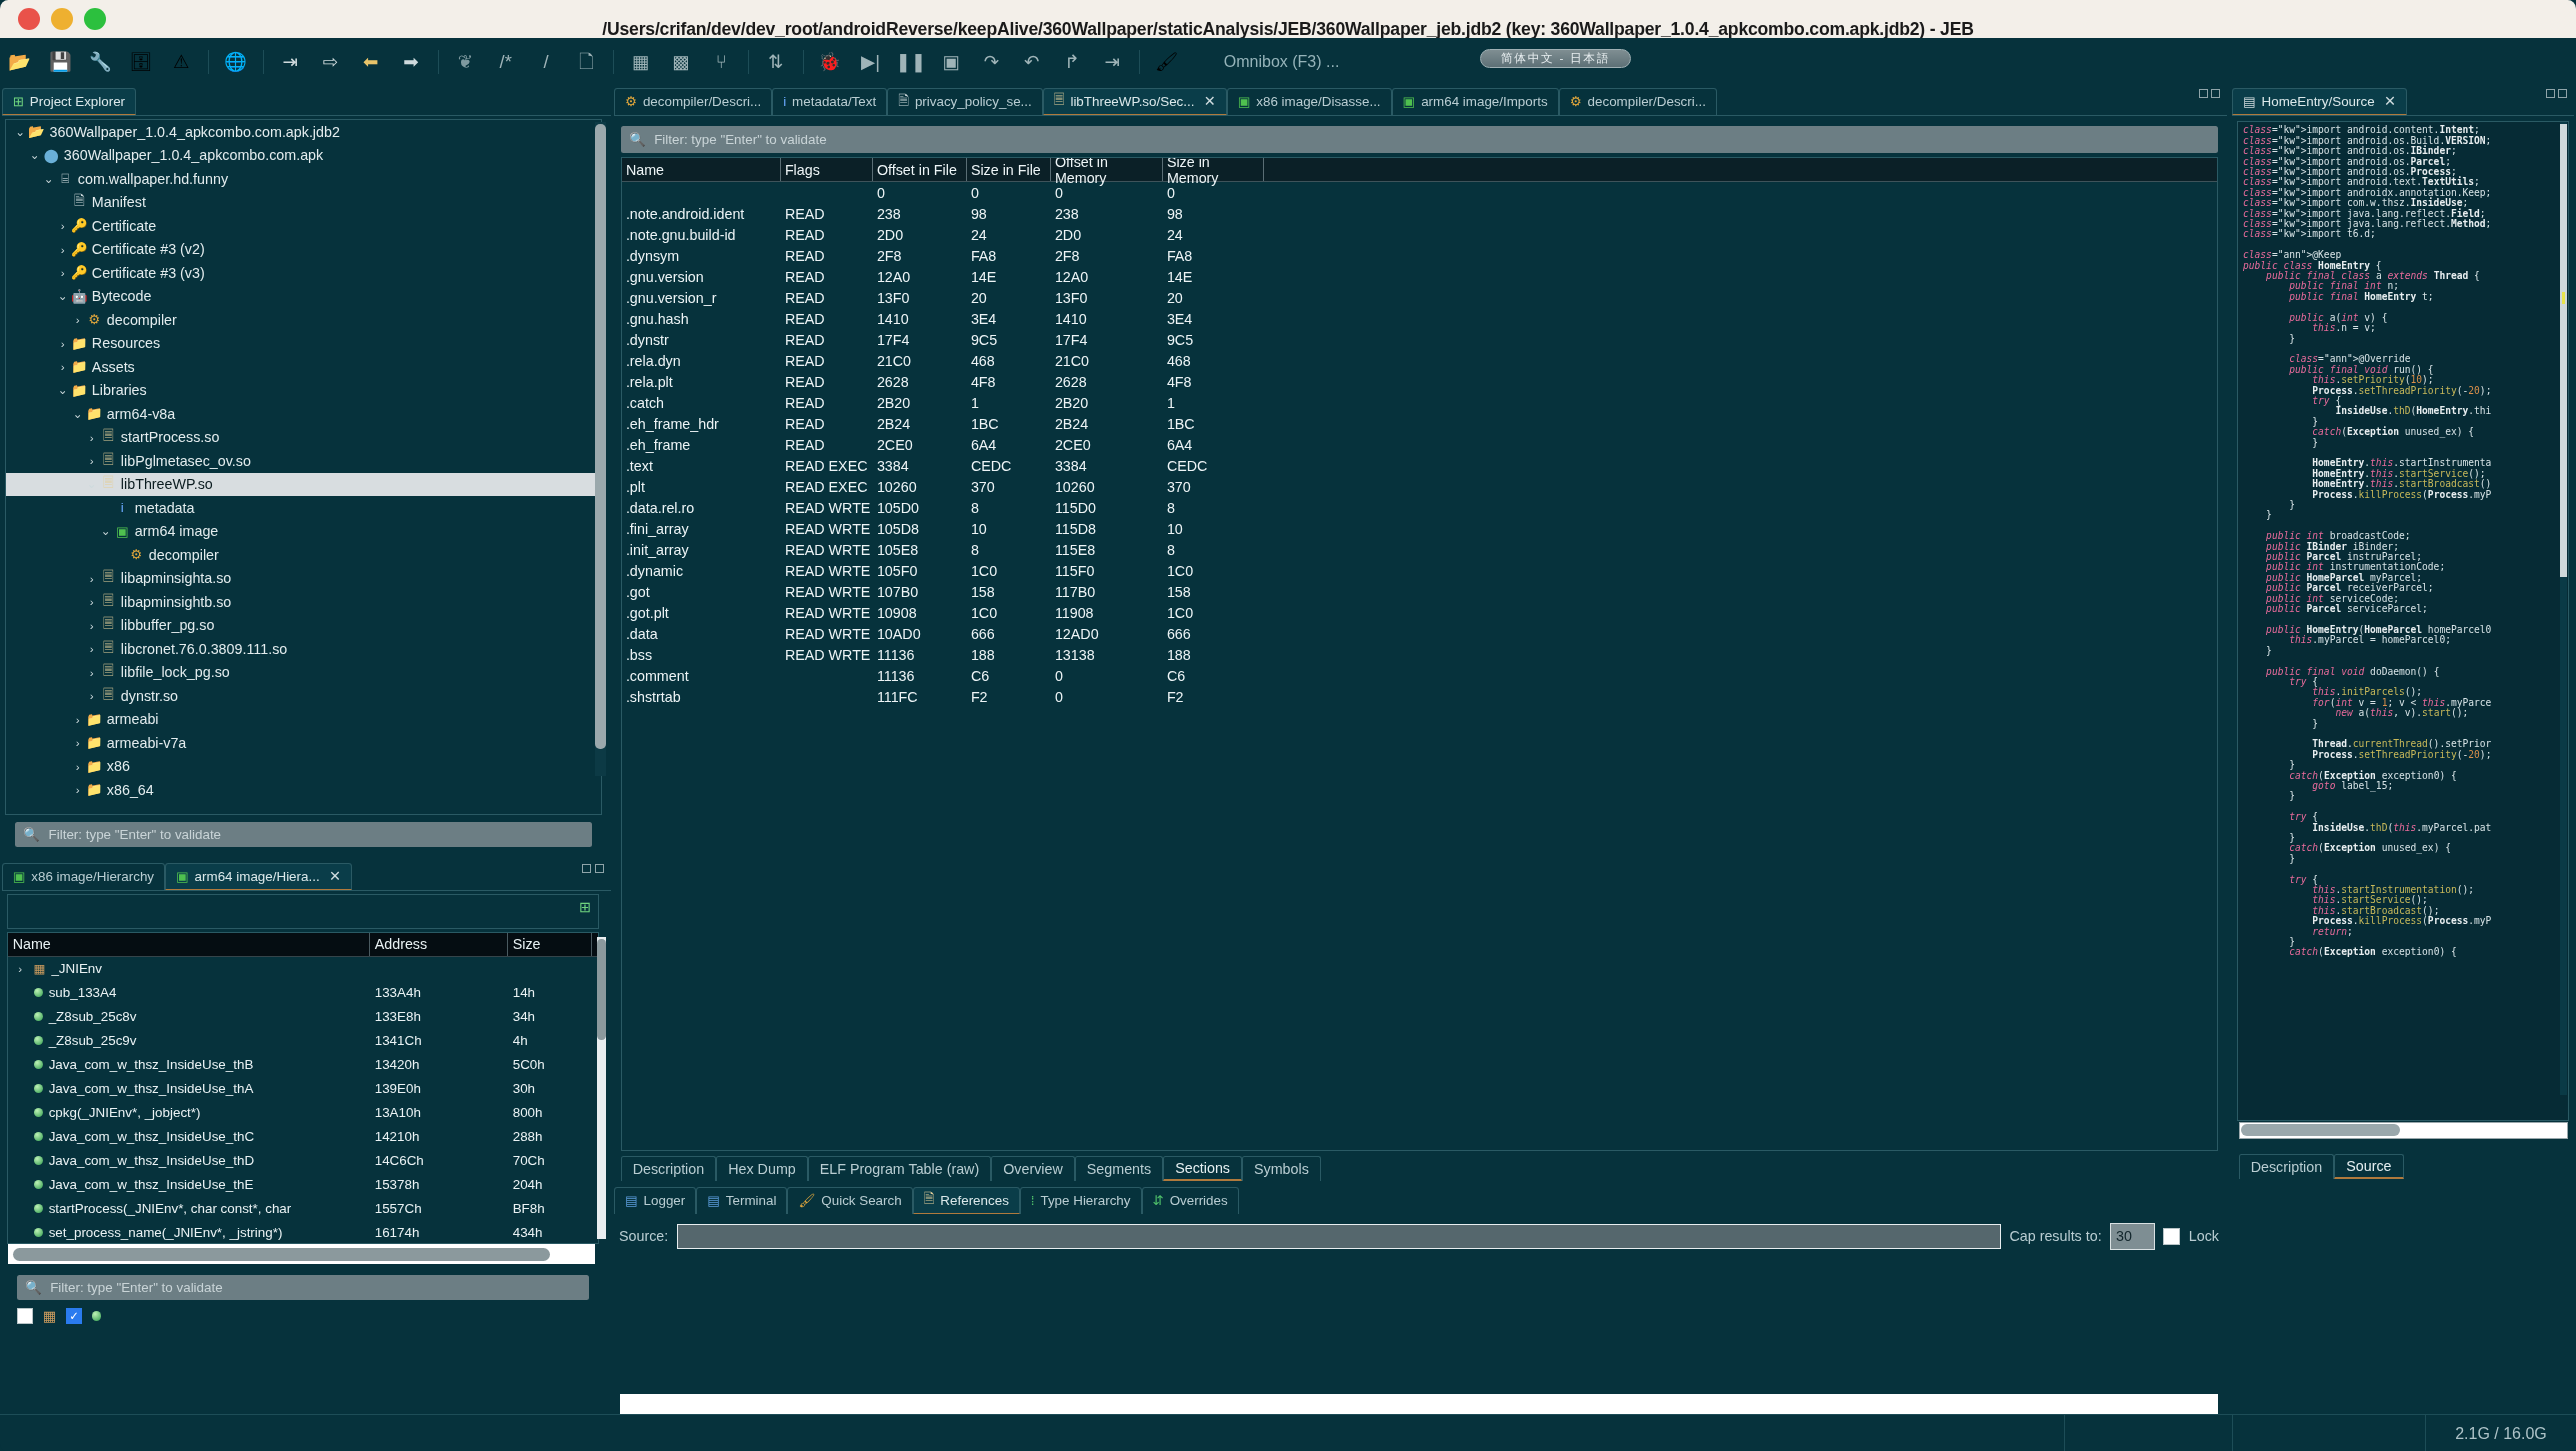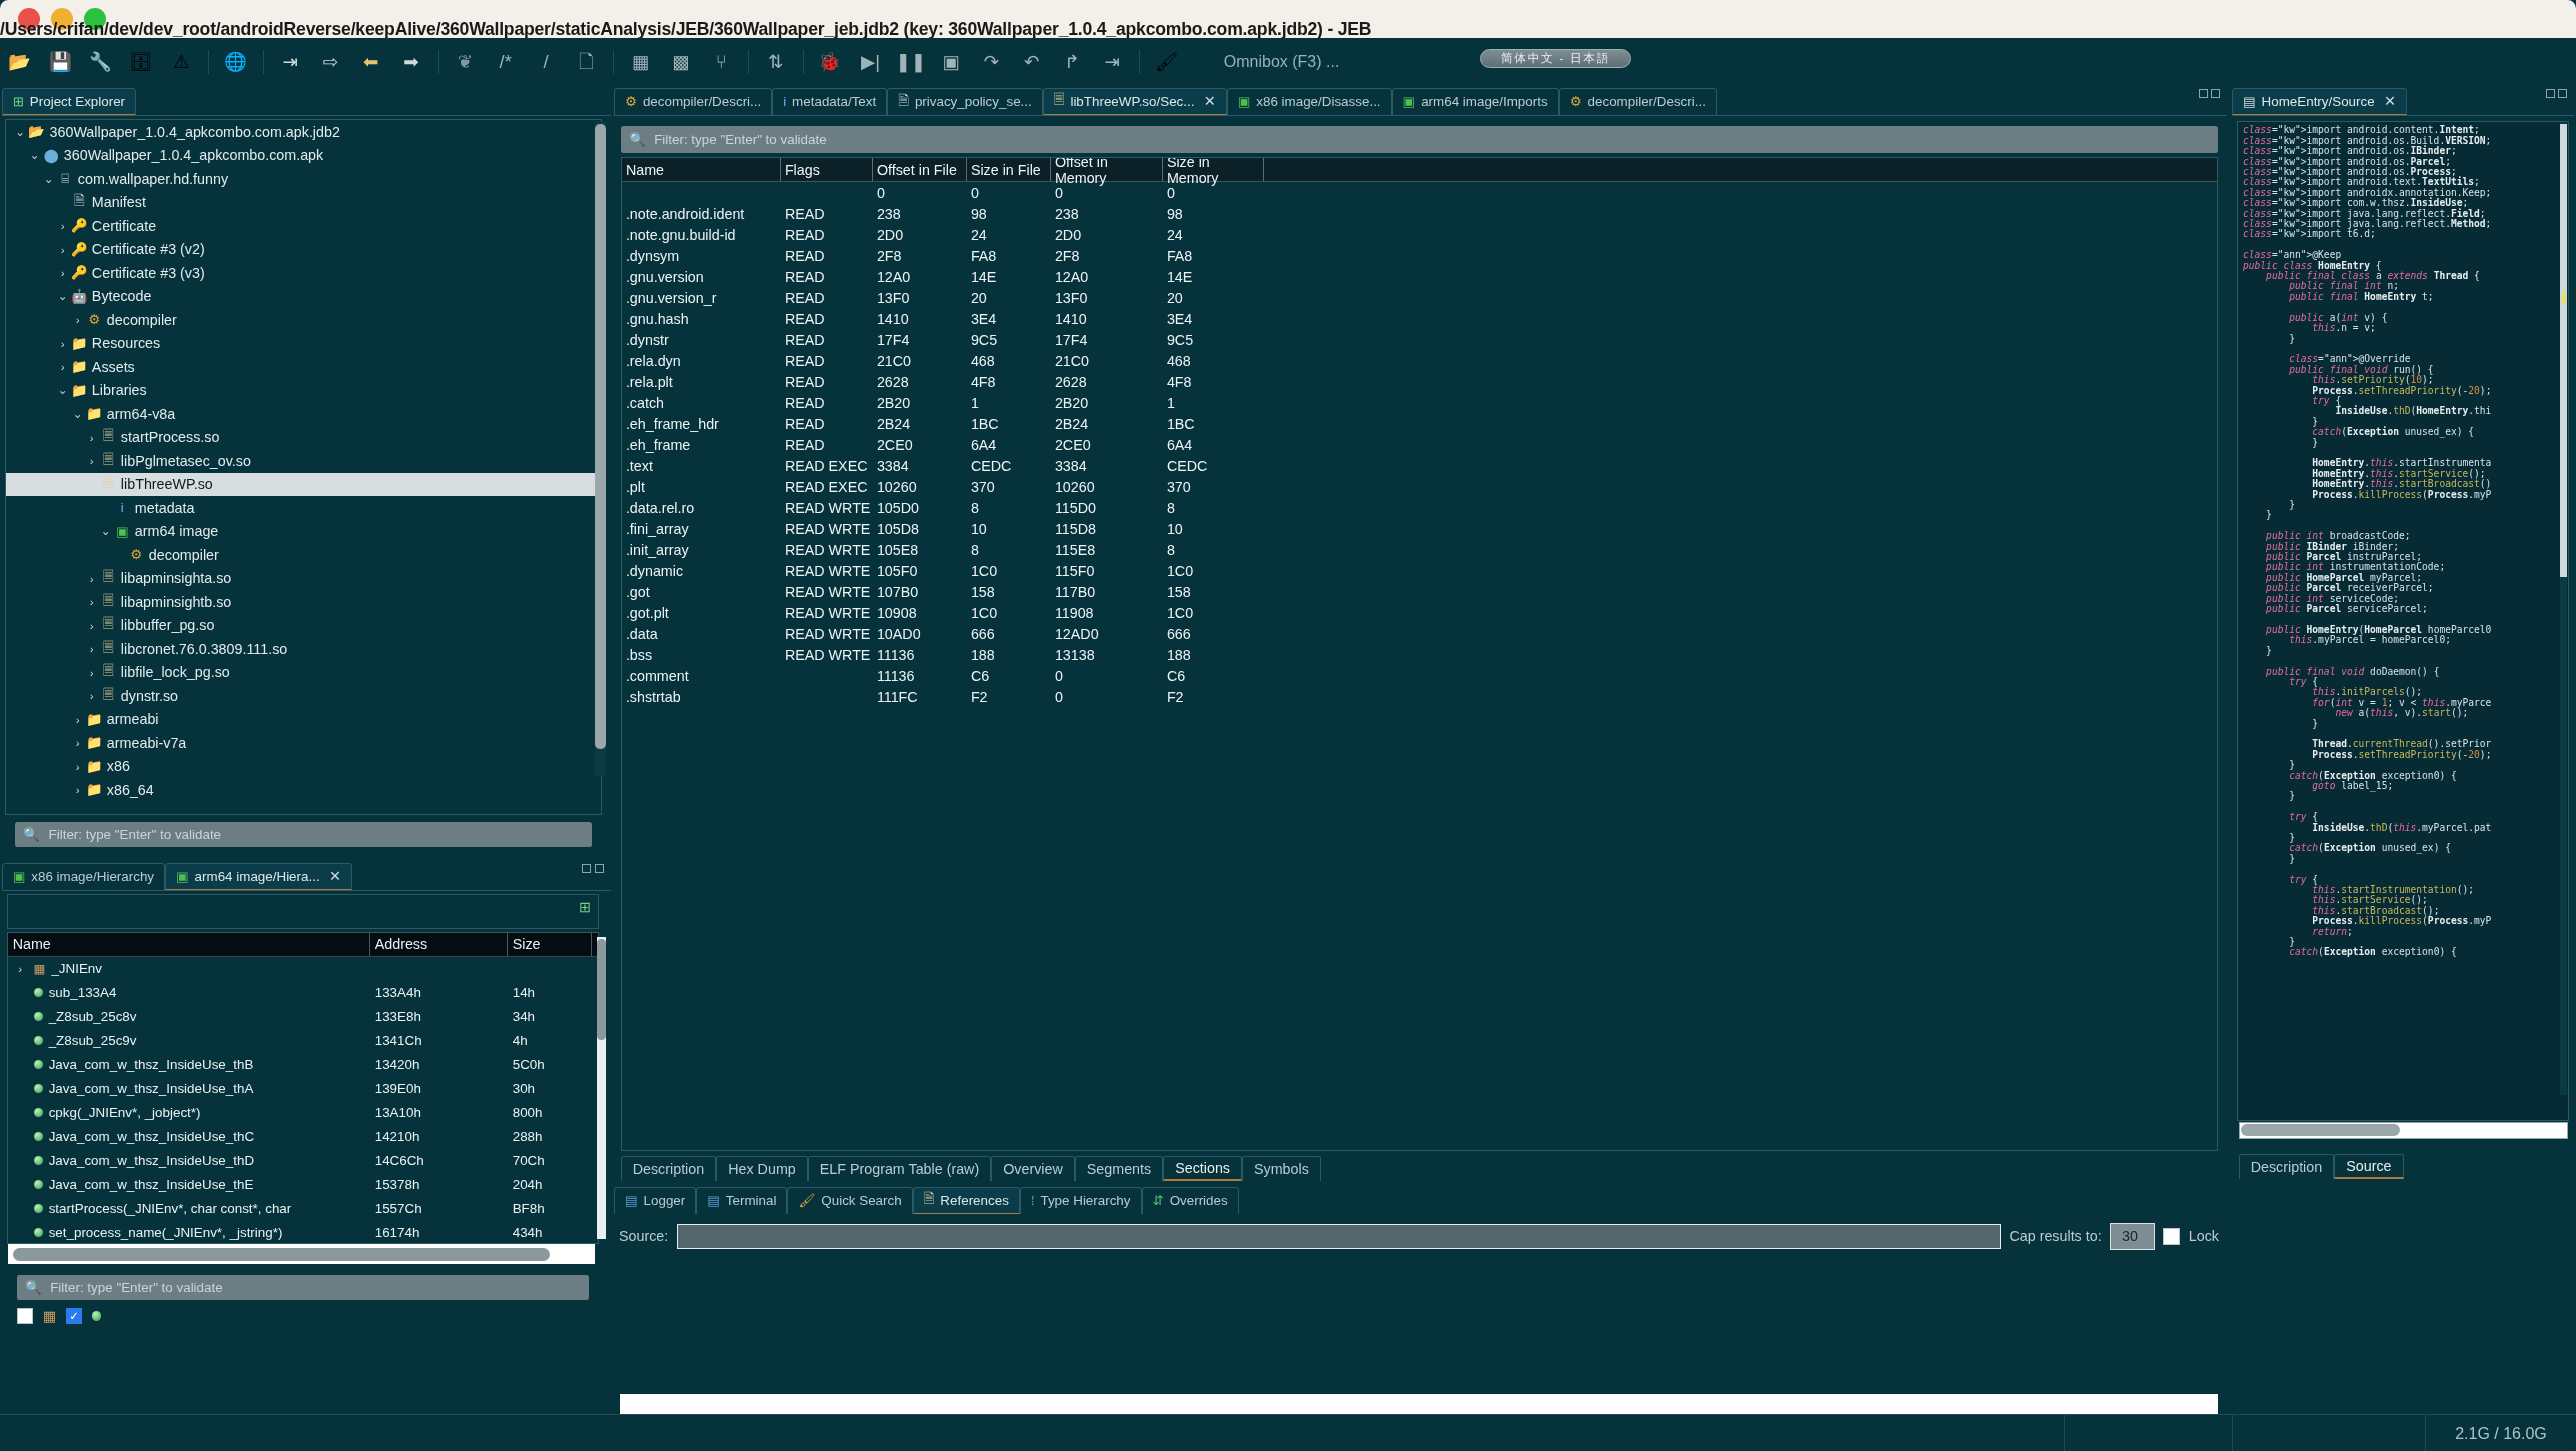--- a/index.html
+++ b/index.html
@@ -18,21 +18,21 @@
     background: #f3efe9;
     display: flex; align-items: center;
     border-radius: 8.4px 8.4px 0 0;
   }
   #traffic { display: flex; gap: 11px; margin-left: 18.4px; }
   .tl { width: 22px; height: 22px; border-radius: 50%; }
   .tl.red { background: #e9524a; }
   .tl.yellow { background: #eeb030; }
   .tl.green { background: #2cc03e; }
   #window-title {
-    position: absolute; left: 0; right: 0; 
+    position: absolute; left: 0; right: 0; text-align: center;
     font-size: 17.6px; color: #1a1a1a; font-weight: 700;
     letter-spacing: -0.2px;
     margin-top: 20px;
   }
 
   
   #toolbar {
     position: absolute; left: 0; top: 38px; width: 2576px; height: 48px;
     background: #06323c;
     display: flex; align-items: center;
@@ -184,21 +184,21 @@
   }
   #bd-source-label { color: #b9cdd2; font-size: 14.3px; }
   #bd-source-input {
     flex: 1; height: 25px; background: #55676d;
     border: 1.7px solid #e8eef0;
   }
   #bd-cap-label { color: #b9cdd2; font-size: 14.3px; }
   #bd-cap-input {
     width: 45px; height: 27px; background: #7e8e93;
     border: 0.8px solid #d9e1e3; color: #11252b; font-size: 14.3px;
-    display: flex; align-items: center; padding-left: 11px;
+    display: flex; align-items: center; padding-left: 5px;
   }
   #bd-lock-box { width: 17px; height: 17px; background: #fff; border: 0.8px solid #b8c4c7; }
   #bd-lock-label { color: #b9cdd2; font-size: 14.3px; }
   #bd-results {
     position: absolute; left: 5px; top: 70px; width: 1600px; height: 151px;
     background: #050d12; border: 0.8px solid #2a5a64;
   }
   .bd-head { display: flex; height: 23.5px; align-items: center; color: #e8f1f3; font-size: 14.3px; }
   .bd-head > div { height: 100%; display: flex; align-items: center; padding-left: 4.2px; border-right: 0.8px solid #4a5a60; }
   #bd-white { position: absolute; left: 5.9px; bottom: 0.8px; width: 1598px; height: 37px; background: #fff; }

